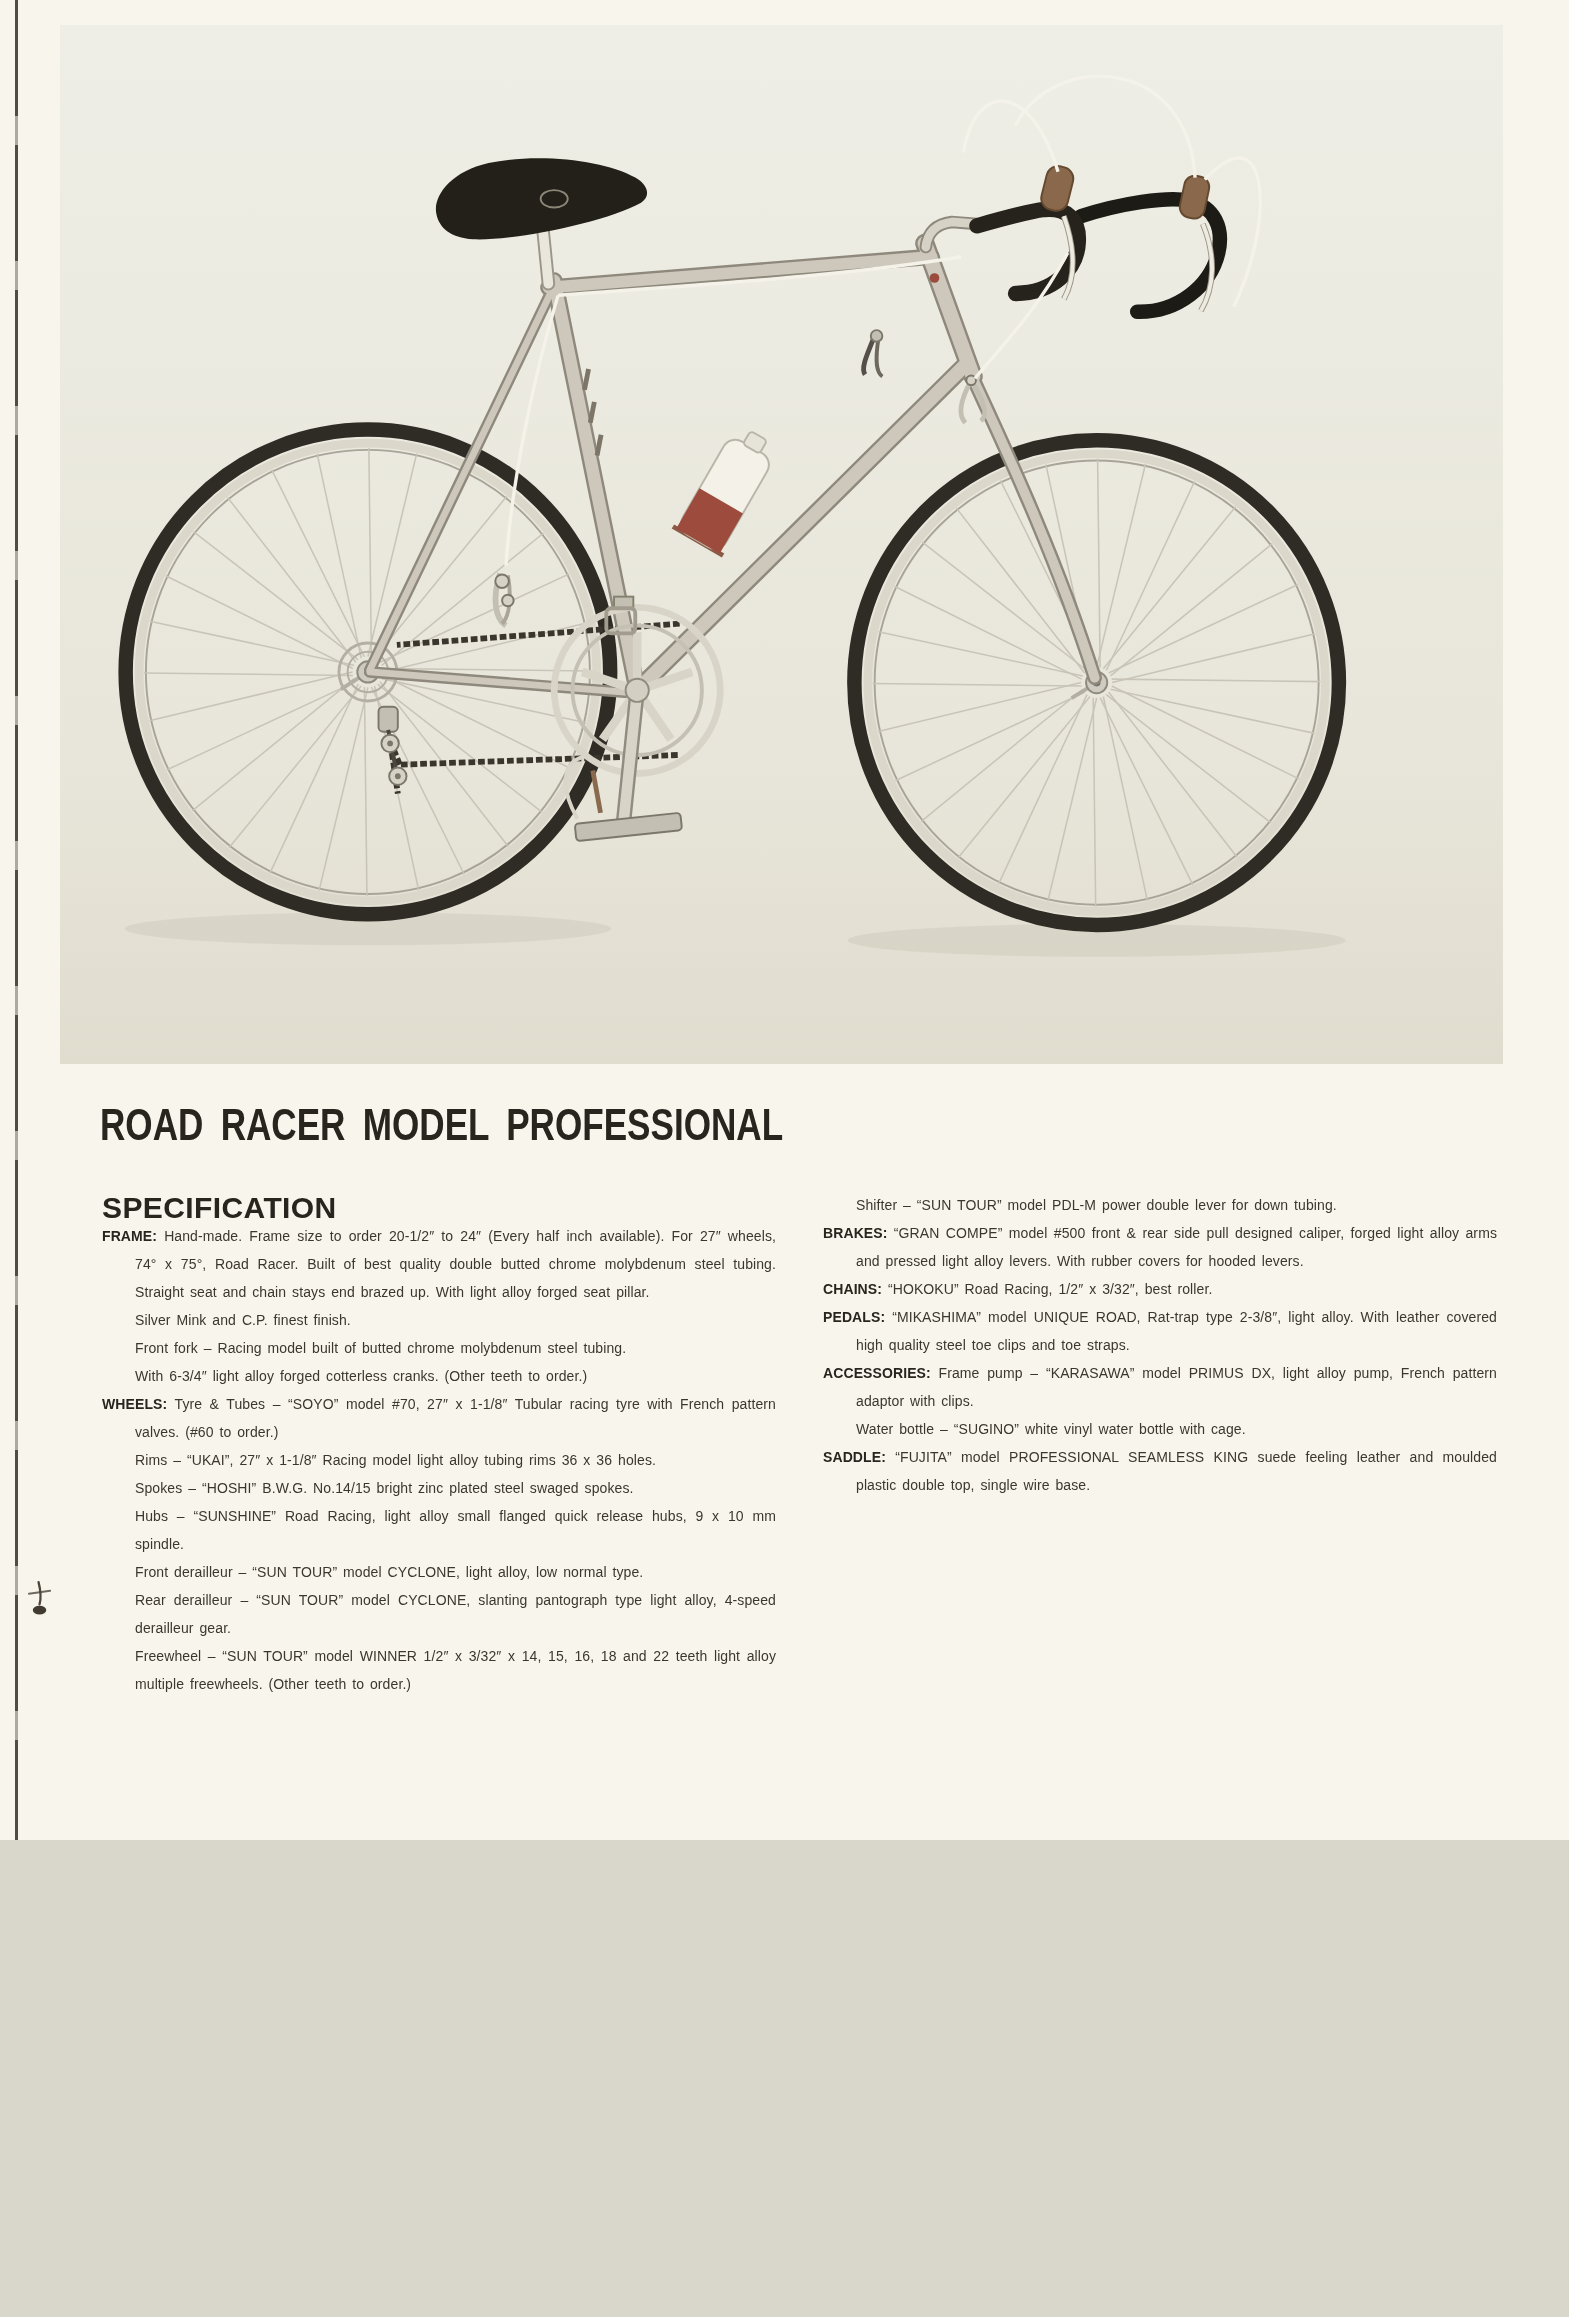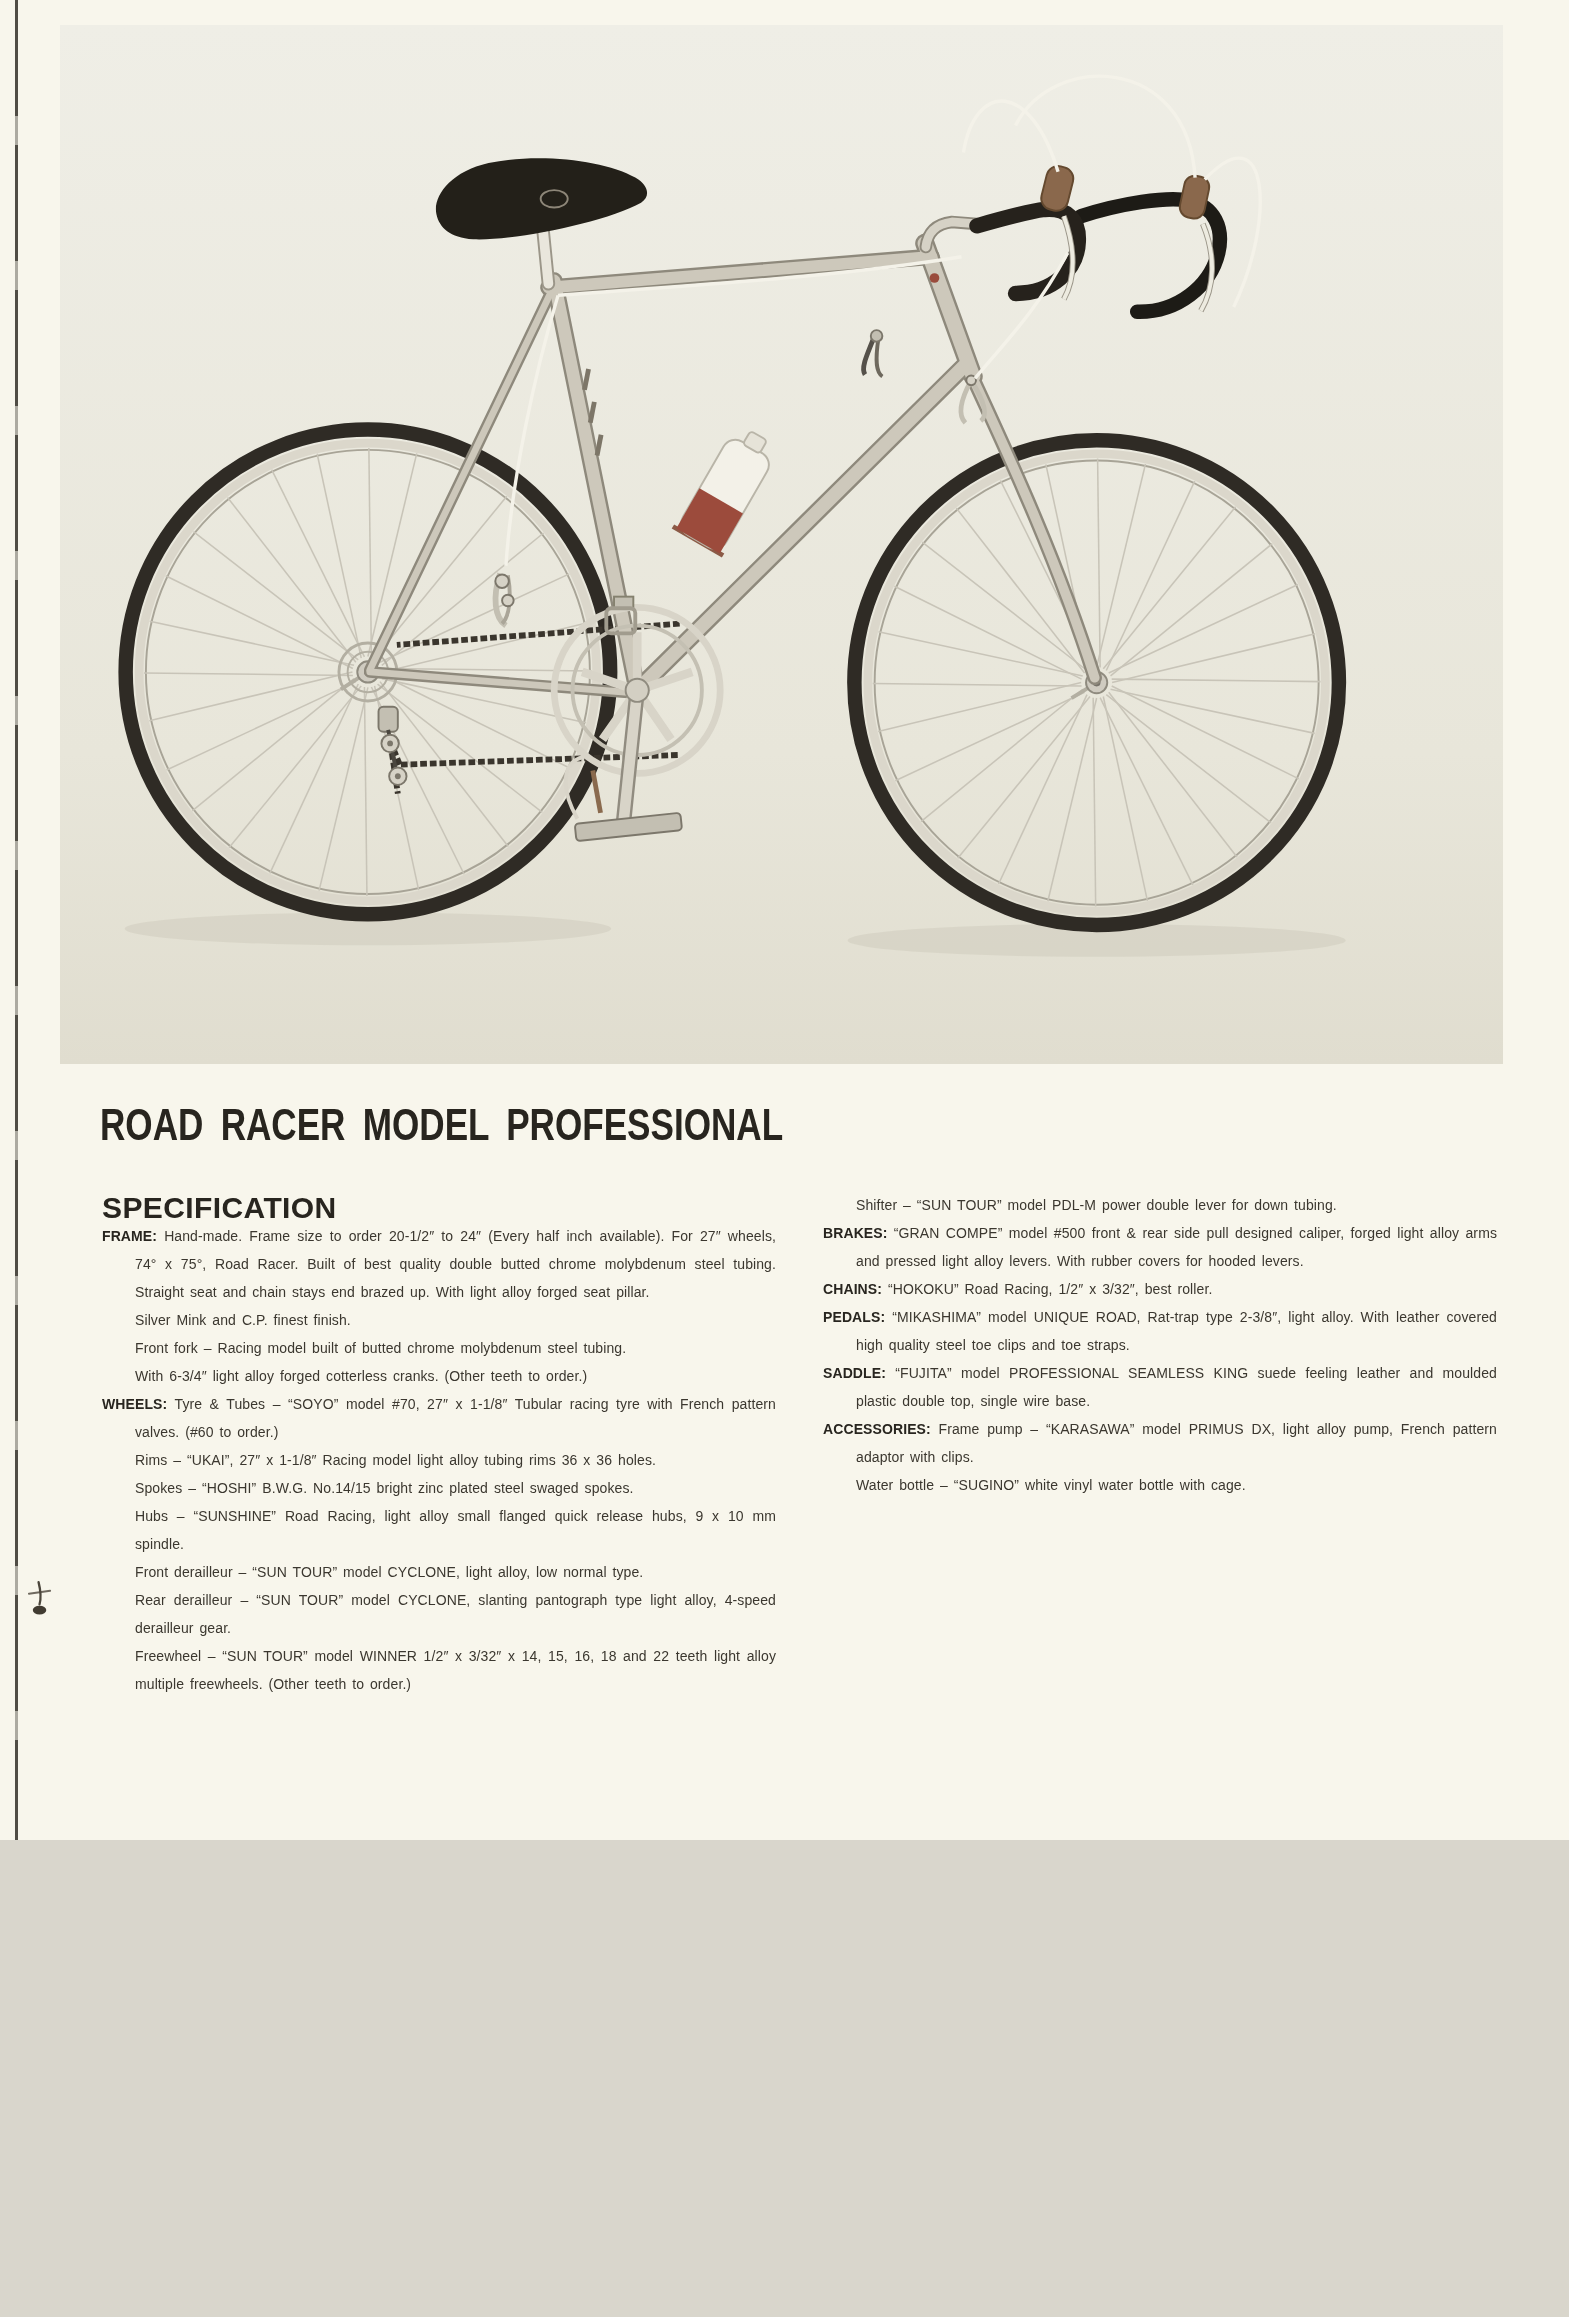--- a/index.html
+++ b/index.html
@@ -312,25 +312,25 @@
     <div class="sec">
       <p class="lead"><span class="lbl">BRAKES:</span> <span>“GRAN COMPE” model #500 front &amp; rear side pull designed caliper, forged light alloy arms and pressed light alloy levers. With rubber covers for hooded levers.</span></p>
     </div>
     <div class="sec">
       <p class="lead"><span class="lbl">CHAINS:</span> <span>“HOKOKU” Road Racing, 1/2″ x 3/32″, best roller.</span></p>
     </div>
     <div class="sec">
       <p class="lead"><span class="lbl">PEDALS:</span> <span>“MIKASHIMA” model UNIQUE ROAD, Rat-trap type 2-3/8″, light alloy. With leather covered high quality steel toe clips and toe straps.</span></p>
     </div>
     <div class="sec">
-      <p class="lead"><span class="lbl">SADDLE:</span> <span>“FUJITA” model PROFESSIONAL SEAMLESS KING suede feeling leather and moulded plastic double top, single wire base.</span></p>
-    </div>
-    <div class="sec">
       <p class="lead"><span class="lbl">ACCESSORIES:</span> <span>Frame pump – “KARASAWA” model PRIMUS DX, light alloy pump, French pattern adaptor with clips.</span></p>
       <p class="sub">Water bottle – “SUGINO” white vinyl water bottle with cage.</p>
+    </div>
+    <div class="sec">
+      <p class="lead"><span class="lbl">SADDLE:</span> <span>“FUJITA” model PROFESSIONAL SEAMLESS KING suede feeling leather and moulded plastic double top, single wire base.</span></p>
     </div>
   </div>
 
   <div id="swatch" style="background-color: rgb(162, 151, 154);"></div>
   <div id="swatch-label">Silver Mink</div>
 
   <div class="pen-mark" id="pen-mark-left">
     <svg width="27" height="41" viewBox="0 0 28 42">
       <path d="M12,4 C14,12 15,20 13,27" stroke="#4c463c" stroke-width="2.4" fill="none" stroke-linecap="round"></path>
       <path d="M2,16 L24,13" stroke="#4c463c" stroke-width="2" fill="none" stroke-linecap="round" opacity="0.8"></path>

